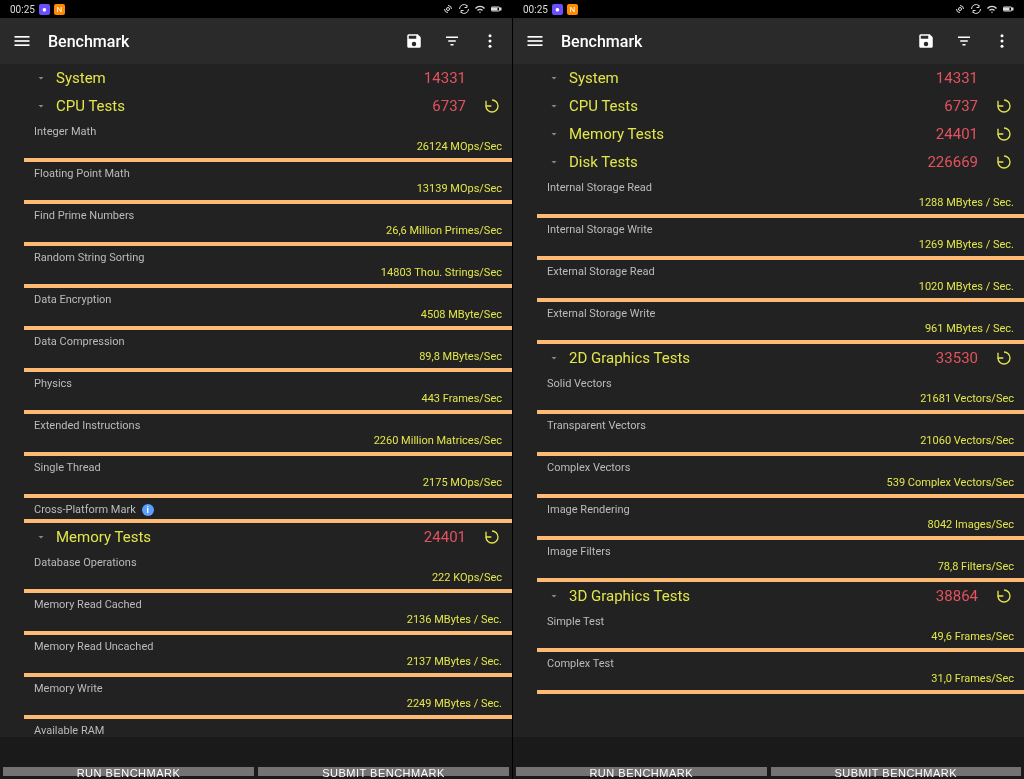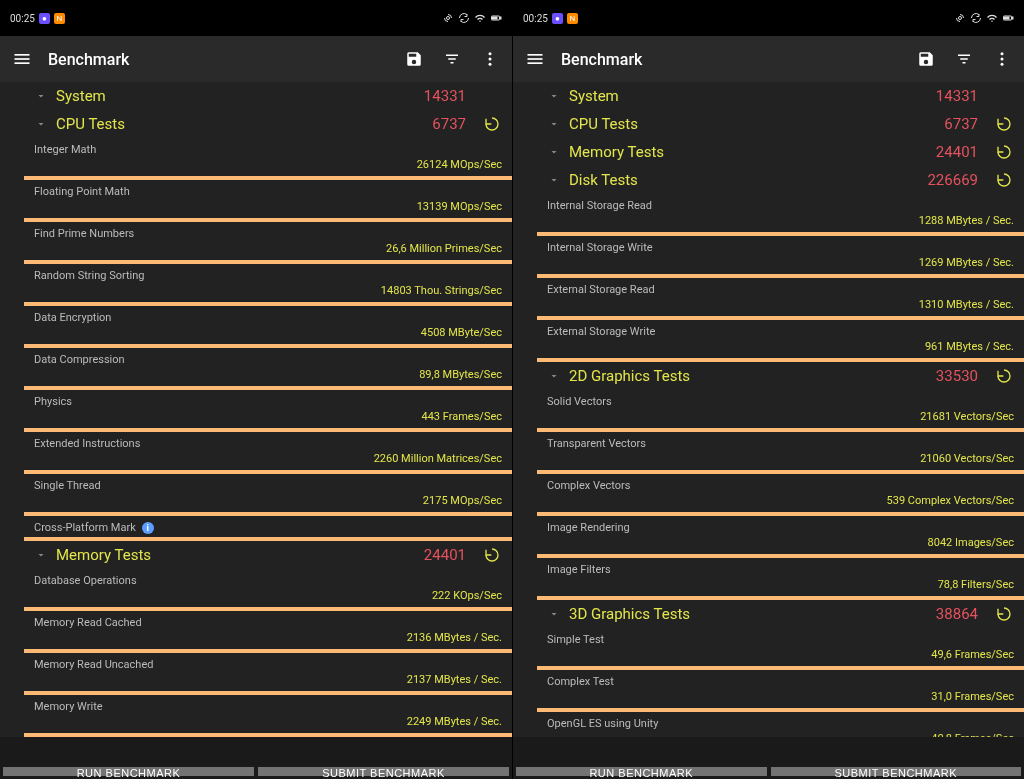--- a/index.html
+++ b/index.html
@@ -15,21 +15,21 @@
   .phone {
     width: 512px;
     height: 779px;
     display: flex;
     flex-direction: column;
     position: relative;
     background: #222;
   }
   .phone + .phone { border-left: 1px solid #000; }
   .statusbar {
-    height: 36px;
+    height: 18px;
     background: #000;
     display: flex;
     align-items: center;
     justify-content: space-between;
     padding: 0 10px;
     font-size: 10px;
     color: #ddd;
   }
   .statusbar .left { display: flex; gap: 4px; align-items: center; }
   .statusbar .right { display: flex; gap: 4px; align-items: center; }
@@ -443,21 +443,21 @@
         <div class="item-row">
           <div class="item-label">Internal Storage Read</div>
           <div class="item-value">1288 MBytes / Sec.</div>
         </div>
         <div class="item-row">
           <div class="item-label">Internal Storage Write</div>
           <div class="item-value">1269 MBytes / Sec.</div>
         </div>
         <div class="item-row">
           <div class="item-label">External Storage Read</div>
-          <div class="item-value">1310 MBytes / Sec.</div>
+          <div class="item-value">1020 MBytes / Sec.</div>
         </div>
         <div class="item-row">
           <div class="item-label">External Storage Write</div>
           <div class="item-value">961 MBytes / Sec.</div>
         </div>
       </div>
 
     <div class="section-header">
       <span class="chev">
           <svg viewBox="0 0 24 24" width="12" height="12" fill="currentColor">
@@ -512,24 +512,20 @@
         </span>
     </div>
     <div id="right-g3d-list">
         <div class="item-row">
           <div class="item-label">Simple Test</div>
           <div class="item-value">49,6 Frames/Sec</div>
         </div>
         <div class="item-row">
           <div class="item-label">Complex Test</div>
           <div class="item-value">31,0 Frames/Sec</div>
-        </div>
-        <div class="item-row">
-          <div class="item-label">OpenGL ES using Unity</div>
-          <div class="item-value">40,8 Frames/Sec</div>
         </div>
       </div>
 
   </div>
 
   <div class="footer">
     <button>RUN BENCHMARK</button>
     <button>SUBMIT BENCHMARK</button>
   </div>
 </div>

